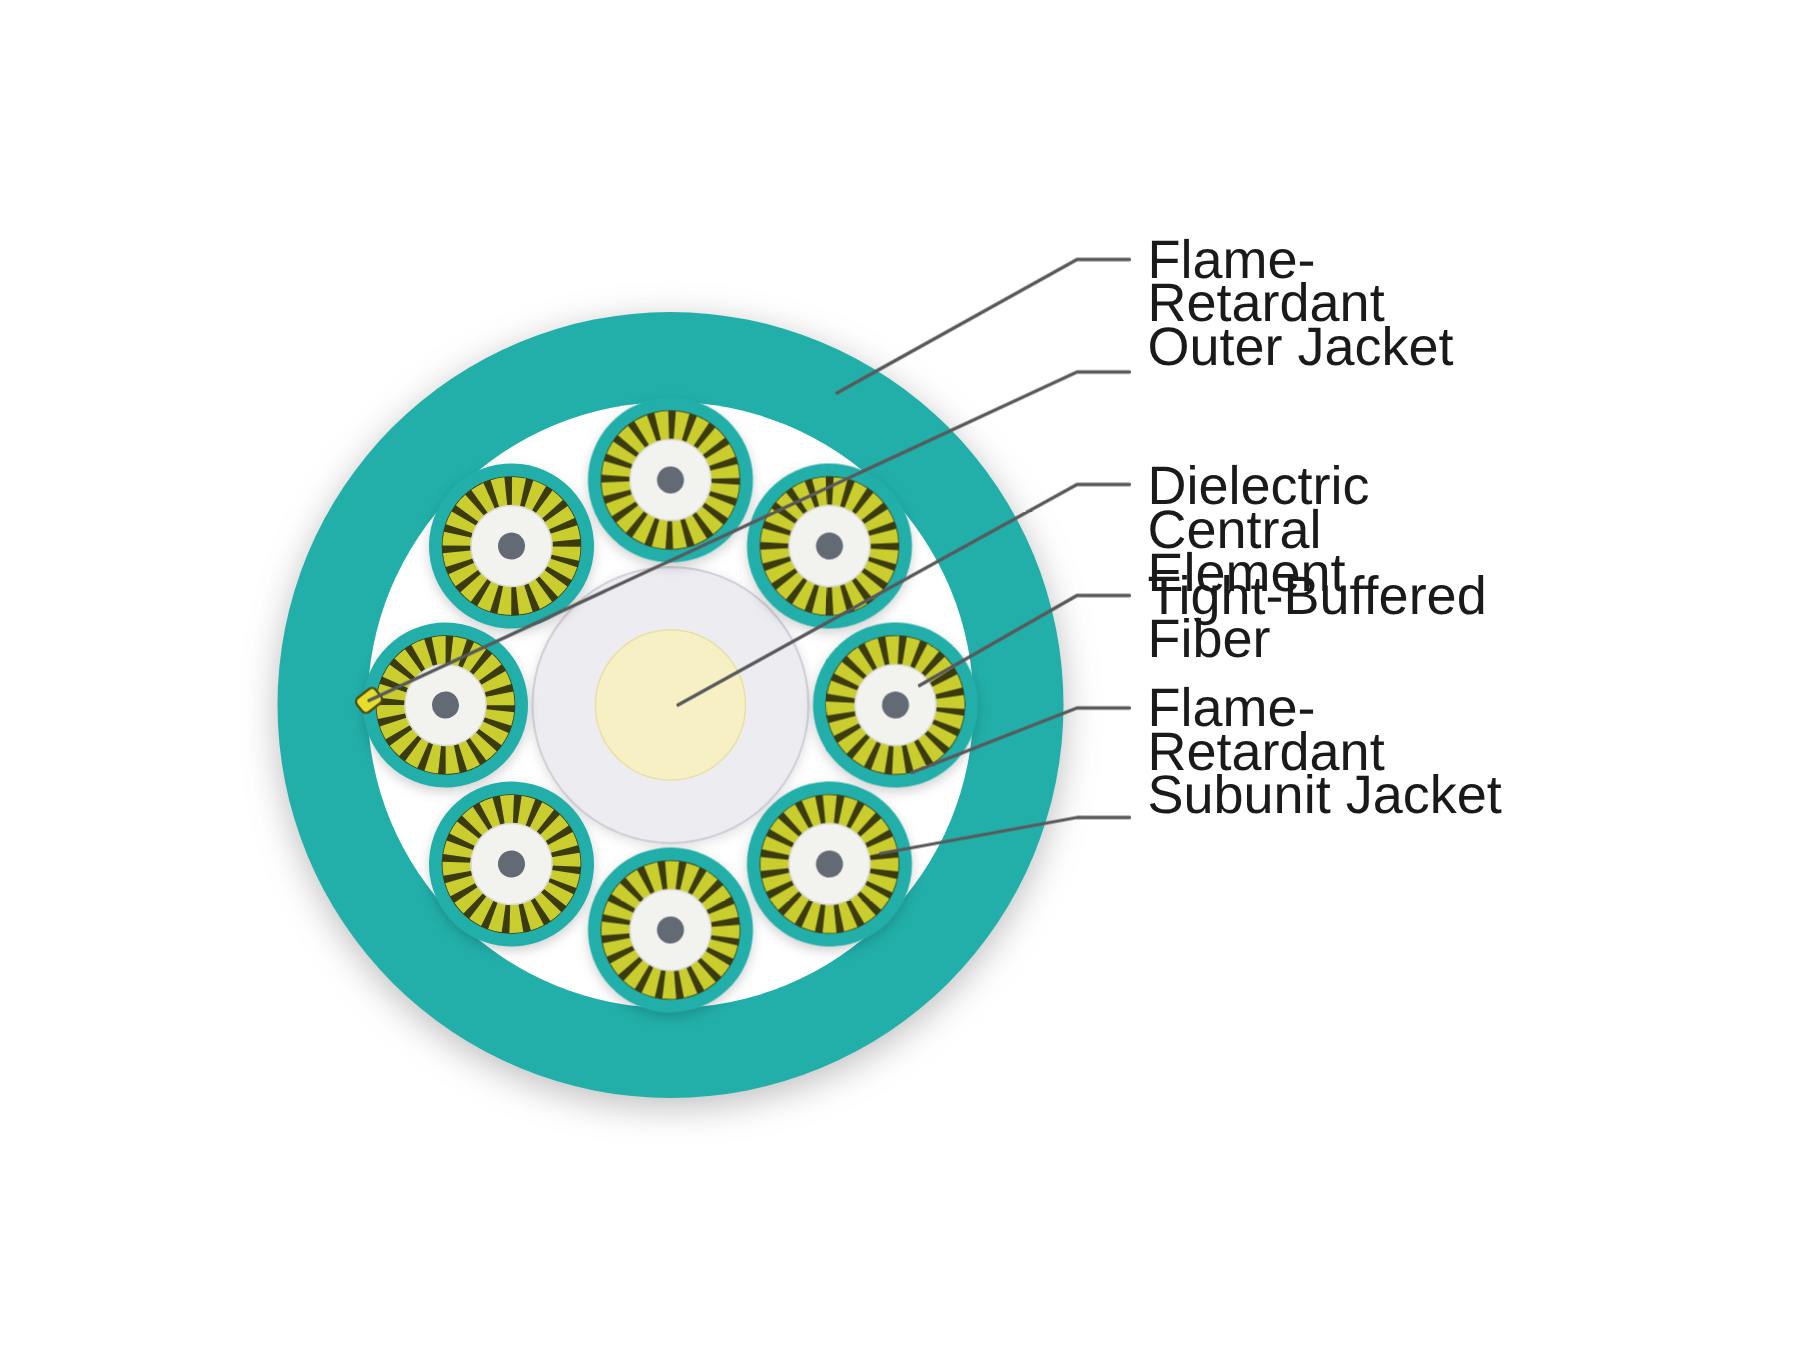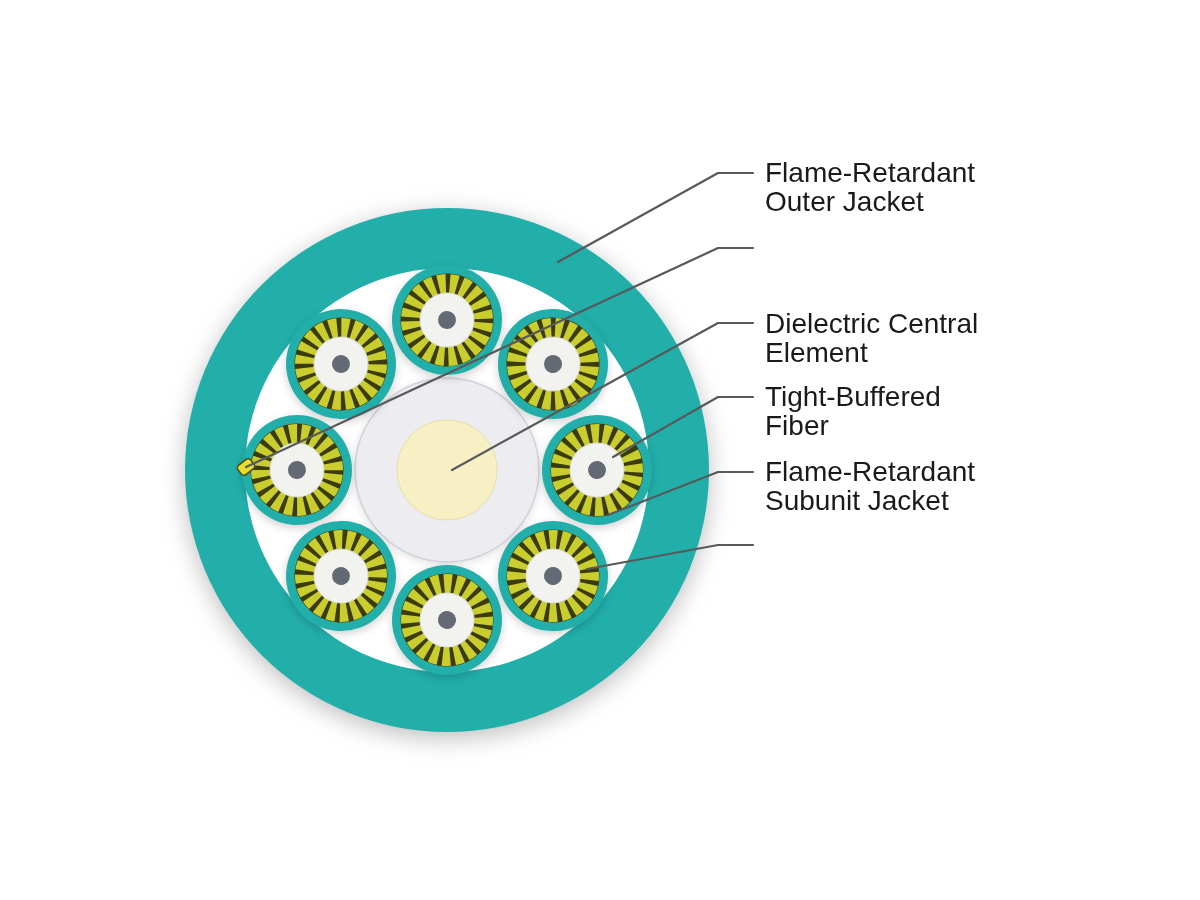--- a/index.html
+++ b/index.html
@@ -18,21 +18,21 @@
     background: #ffffff;
   }
   .stage svg {
     position: absolute;
     left: 0;
     top: 0;
   }
   .callout-label {
     position: absolute;
     left: 765px;
-    font-size: 28px;
+    font-size: 36px;
     line-height: 29px;
     color: #1a1a1a;
     white-space: pre-line;
     width: 260px;
   }
   .l1 { top: 158px; }
   .l2 { top: 235px; }
   .l3 { top: 309px; }
   .l4 { top: 382px; }
   .l5 { top: 457px; }

